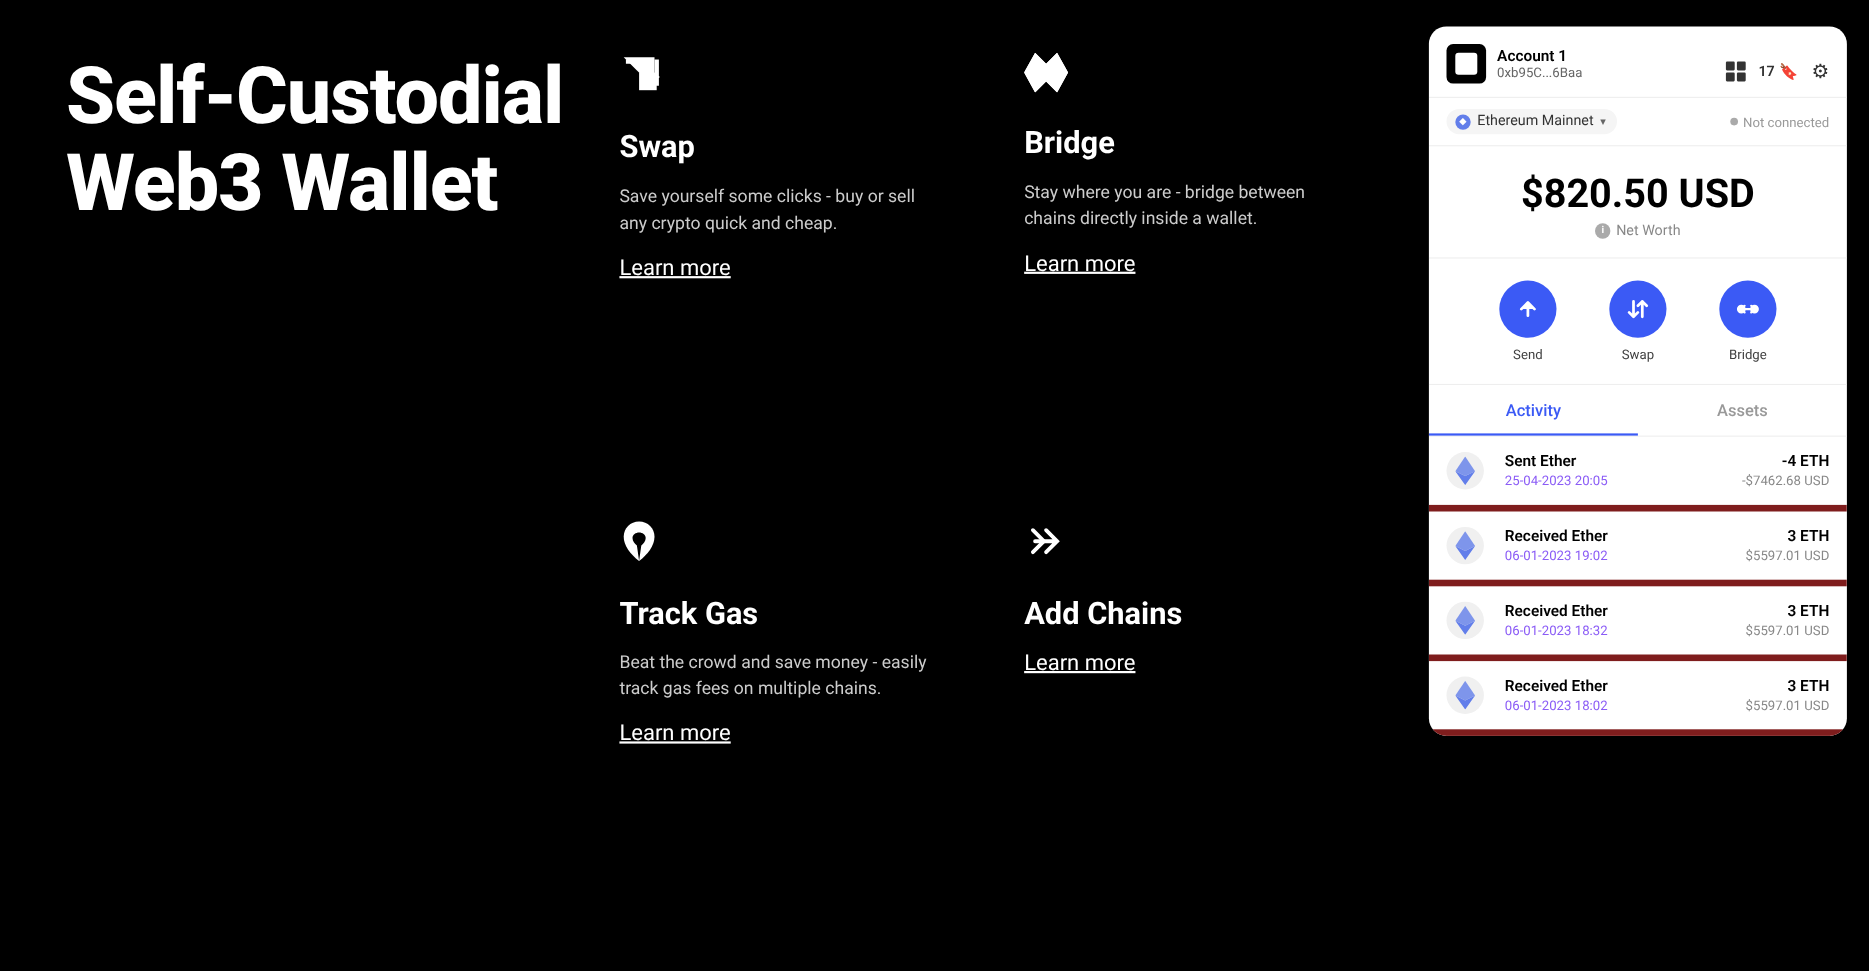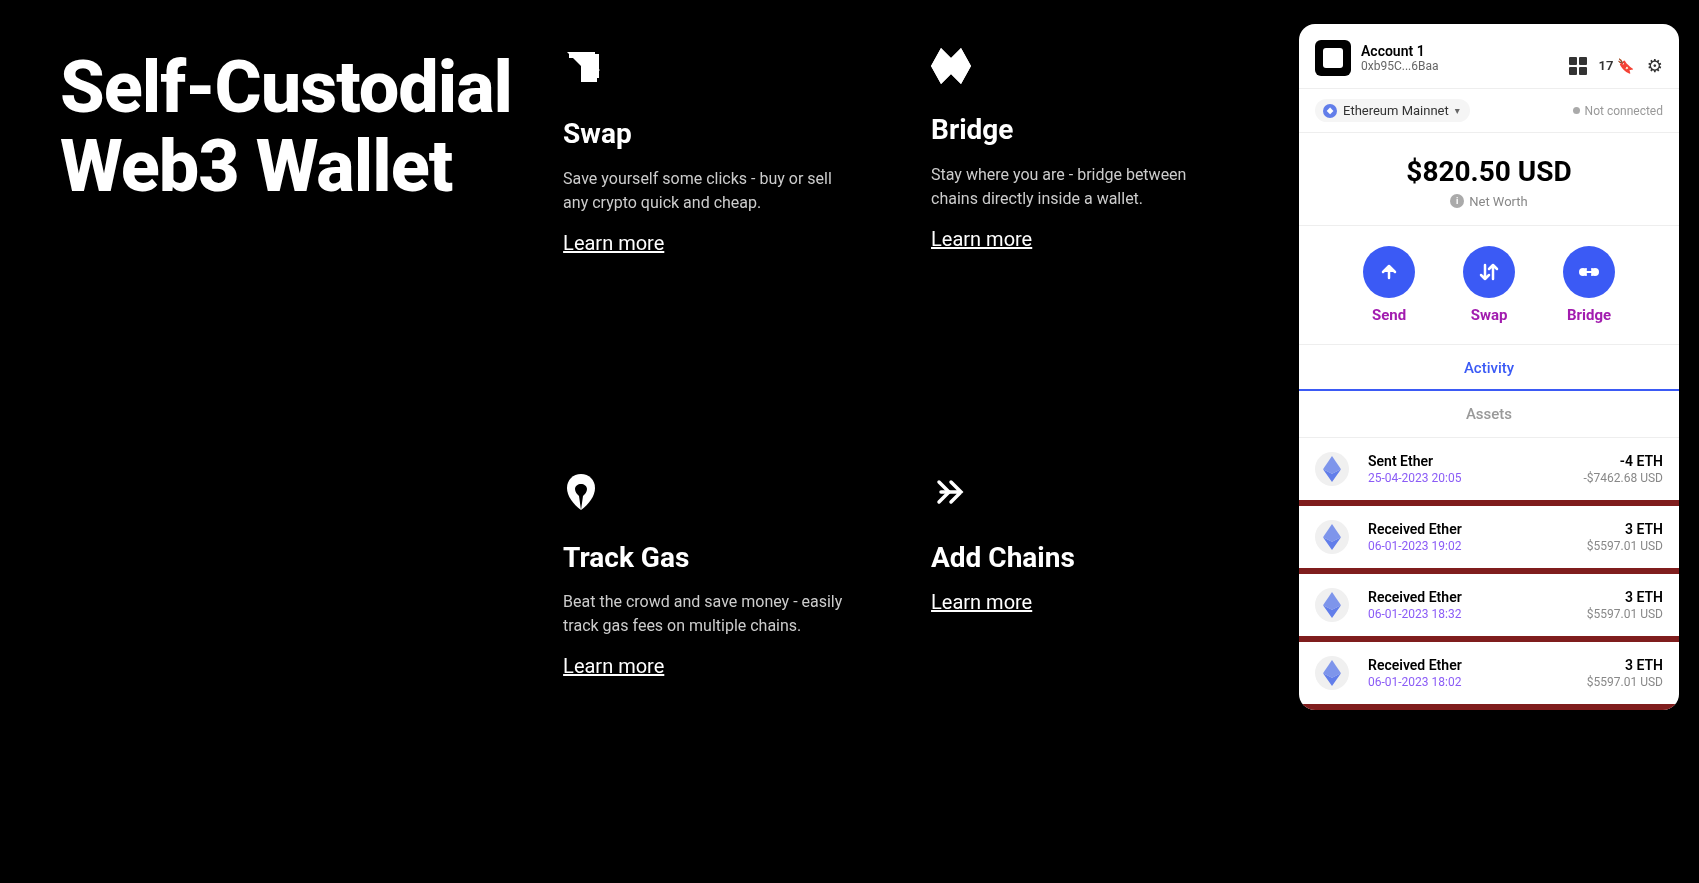--- a/index.html
+++ b/index.html
@@ -230,21 +230,21 @@
     }
 
     
     .balance-section {
       padding: 24px 16px 16px;
       text-align: center;
       border-bottom: 1px solid #eee;
     }
 
     .balance-amount {
-      font-size: 28px;
+      font-size: 36px;
       font-weight: 700;
       color: #000;
       line-height: 1.1;
     }
 
     .balance-label {
       display: flex;
       align-items: center;
       justify-content: center;
       gap: 5px;
@@ -291,30 +291,29 @@
       display: flex;
       align-items: center;
       justify-content: center;
     }
 
     .action-circle svg {
       fill: #fff;
     }
 
     .action-label {
-      font-size: 15px;
-      color: #a21caf;
-      font-weight: 700;
+      font-size: 12px;
+      color: #404040;
+      font-weight: 400;
     }
 
     
     .tabs {
       display: flex;
       border-bottom: 1px solid #eee;
-      flex-direction: column;
     }
 
     .tab {
       flex: 1;
       text-align: center;
       padding: 14px;
       font-size: 15px;
       font-weight: 500;
       cursor: pointer;
       color: #999;

